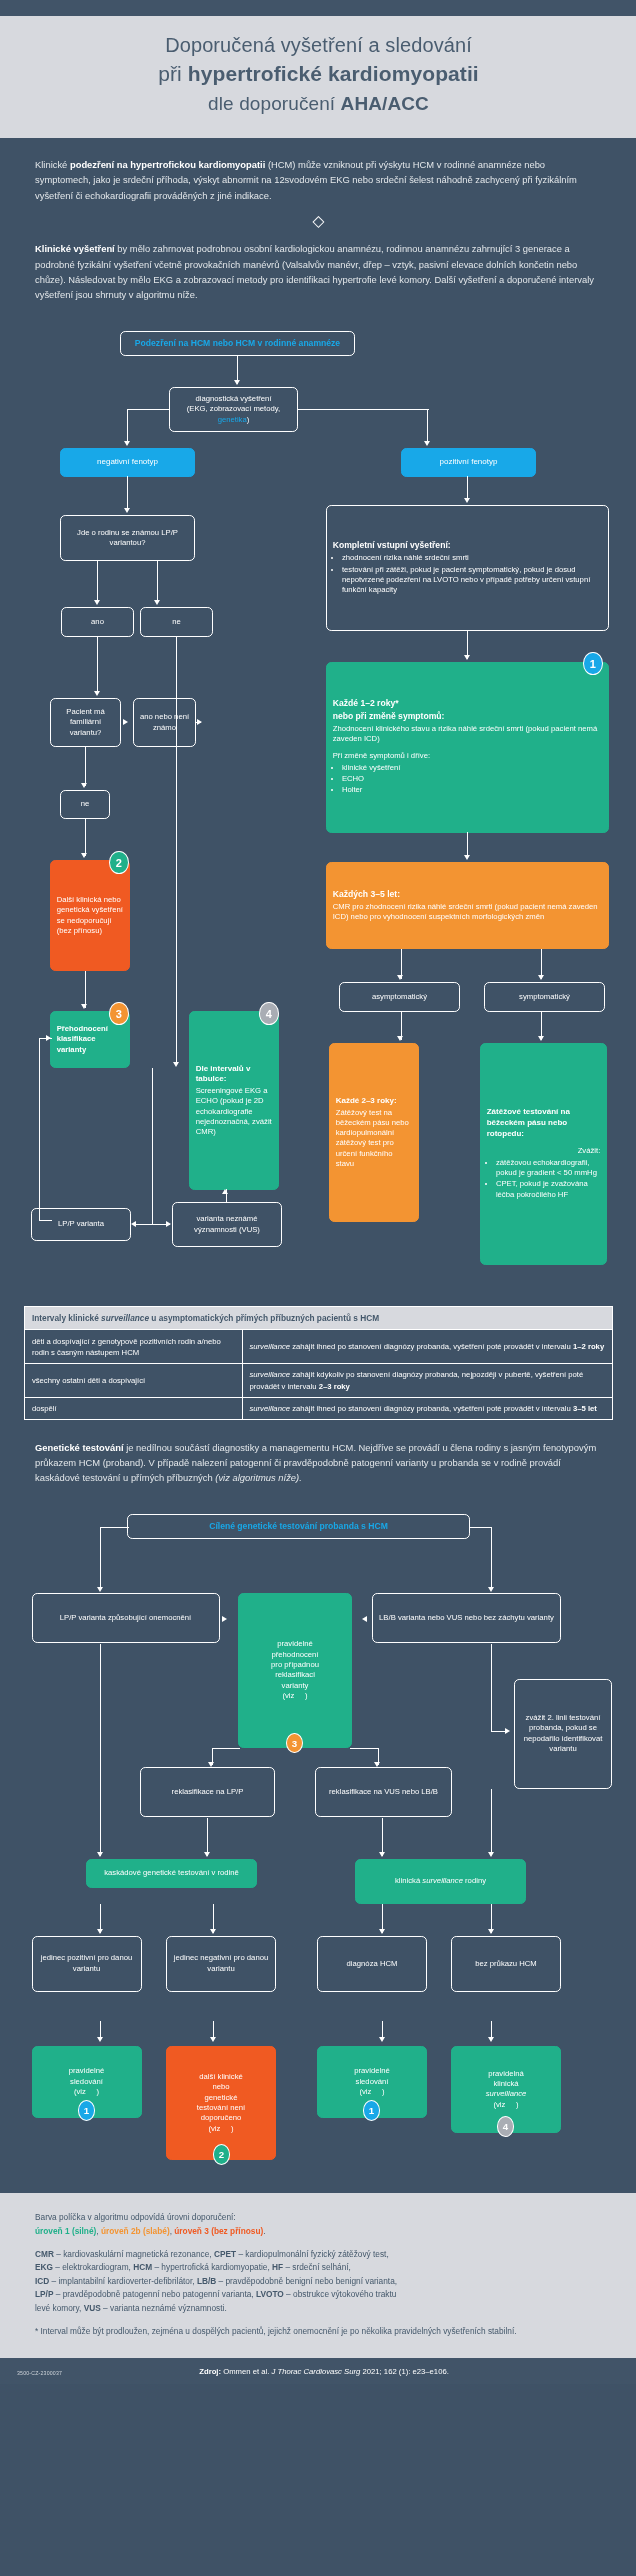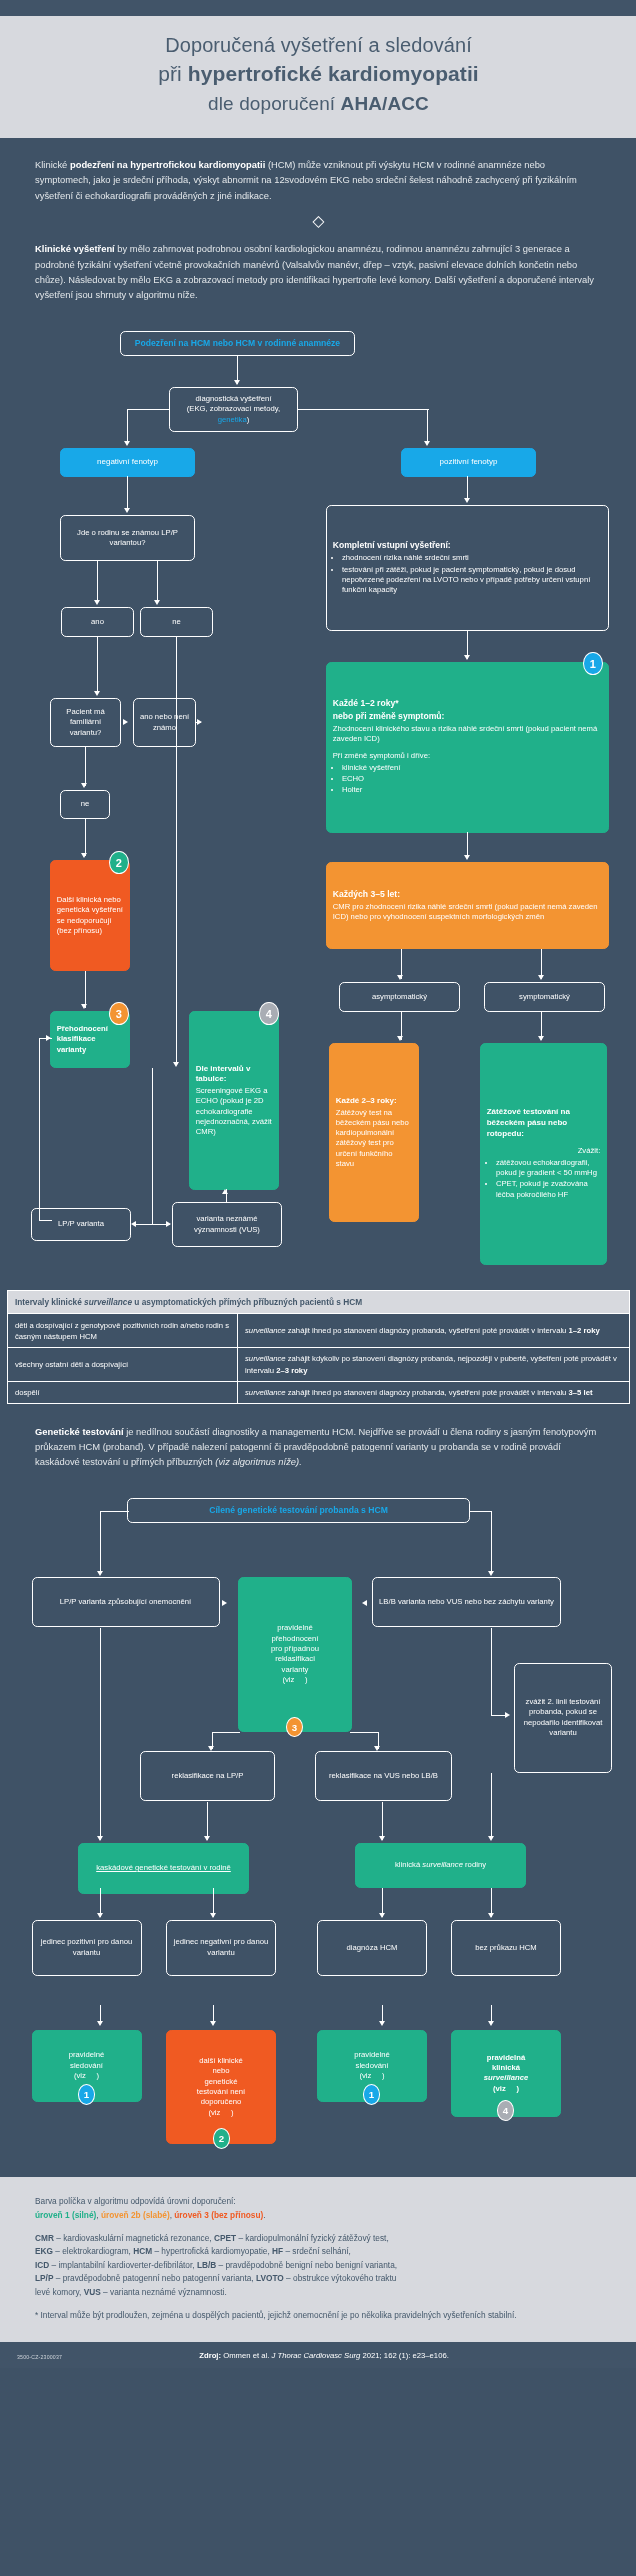--- a/index.html
+++ b/index.html
@@ -111,21 +111,21 @@
     font-size:11px;font-weight:700;color:#fff;
     z-index:6;
   }
   .badge.b-cyan{background:var(--cyan);}
   .badge.b-green{background:var(--green);}
   .badge.b-orange{background:var(--orange);}
   .badge.b-grey{background:var(--grey-badge);}
   .badge.sm{width:17px;height:20.6px;font-size:9.7px;}
 
   
-  .tbl-wrap{padding:0 7px;margin-top:0;border-radius:29px;}
+  .tbl-wrap{padding:0 24px;margin-top:16px;border-radius:29px;}
   table.surv{
     width:100%;
     border-collapse:collapse;
     font-size:7.7px;
     line-height:1.45;
   }
   table.surv thead th{
     background:var(--light);
     color:#44586b;
     text-align:left;
@@ -420,21 +420,21 @@
 
     <div class="ln v" style="left:100px;top:141px;height:212px;"></div>
     <div class="arw down" style="left:97px;top:349px;"></div>
     <div class="ln v" style="left:207px;top:315px;height:38px;"></div>
     <div class="arw down" style="left:204px;top:349px;"></div>
     <div class="ln v" style="left:382px;top:315px;height:38px;"></div>
     <div class="arw down" style="left:379px;top:349px;"></div>
     <div class="ln v" style="left:491px;top:286px;height:66px;"></div>
     <div class="arw down" style="left:488px;top:349px;"></div>
 
-    <div class="node fill-green" style="left:78px;top:356px;width:171px;height:51px;text-decoration:underline;">kaskádové genetické testování v rodině</div>
+    <div class="node fill-green" style="left:86px;top:356px;width:171px;height:29px;">kaskádové genetické testování v rodině</div>
     <div class="node fill-green" style="left:355px;top:356px;width:171px;height:45px;">
       <span><span>klinická </span><em>surveillance</em><span> rodiny</span></span>
     </div>
 
     <div class="ln v" style="left:100px;top:401px;height:29px;"></div>
     <div class="arw down" style="left:97px;top:426px;"></div>
     <div class="ln v" style="left:213px;top:401px;height:29px;"></div>
     <div class="arw down" style="left:210px;top:426px;"></div>
     <div class="ln v" style="left:382px;top:401px;height:29px;"></div>
     <div class="arw down" style="left:379px;top:426px;"></div>
@@ -474,21 +474,21 @@
     </div>
     <div class="badge b-green sm" style="left:213px;top:123px;">2</div>
 
     <div class="node fill-green" style="left:317px;top:25px;width:110px;height:72px;">
       <span>pravidelné</span>
       <span>sledování</span>
       <span><span>(viz</span>&nbsp;&nbsp;&nbsp;&nbsp;&nbsp;)</span>
     </div>
     <div class="badge b-cyan sm" style="left:363px;top:79px;">1</div>
 
-    <div class="node fill-green" style="left:451px;top:25px;width:110px;height:87px;font-weight:bold;">
+    <div class="node fill-green" style="left:451px;top:25px;width:110px;height:87px;">
       <span>pravidelná</span>
       <span>klinická</span>
       <span style="font-style:italic;">surveillance</span>
       <span><span>(viz</span>&nbsp;&nbsp;&nbsp;&nbsp;&nbsp;)</span>
     </div>
     <div class="badge b-grey sm" style="left:497px;top:95px;">4</div>
   </div>
 
   <div class="legend">
     <div class="blk">

